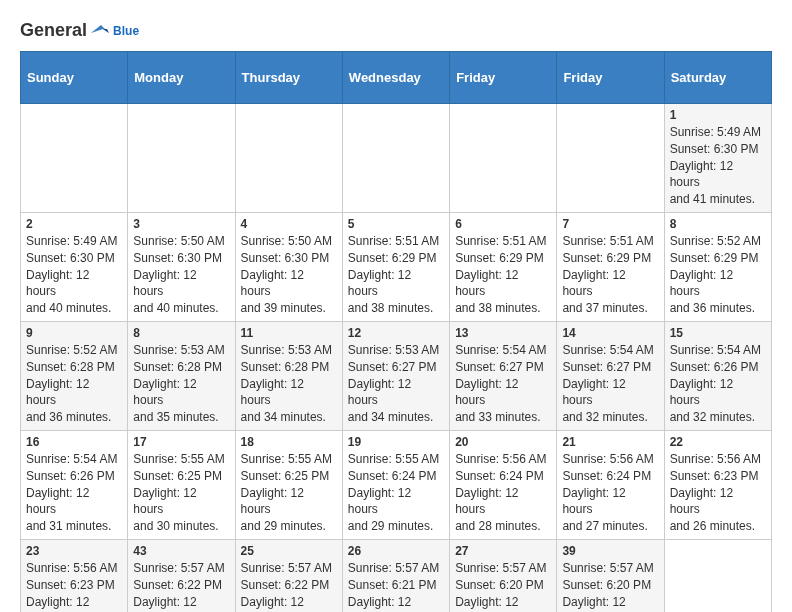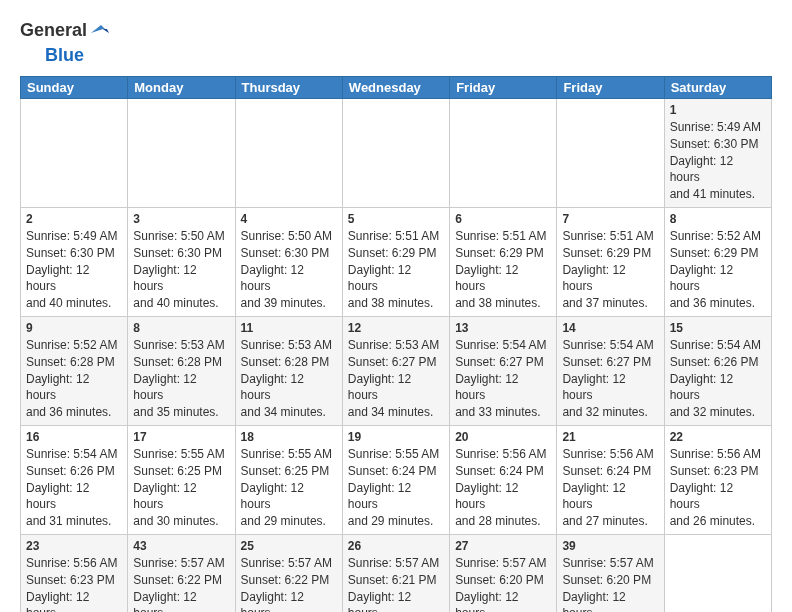--- a/index.html
+++ b/index.html
@@ -35,21 +35,21 @@
     }
     table {
       width: 100%;
       border-collapse: collapse;
       table-layout: fixed;
     }
     thead tr th {
       background-color: #3a7fc1;
       color: #fff;
       text-align: left;
-      padding: 3px 6px;
+      padding: 18px 6px;
       font-size: 13px;
       font-weight: bold;
       border: 1px solid #2e6da4;
     }
     tbody tr td {
       border: 1px solid #ccc;
       vertical-align: top;
       padding: 4px 5px;
       height: 88px;
       font-size: 10.5px;
@@ -71,29 +71,29 @@
       color: #333;
     }
     .empty-cell {
       background: #fff !important;
     }
   </style>
 </head>
 <body>
 
 <div class="header-area">
-  <div class="logo" style="flex-direction: column; align-items: center;">
+  <div class="logo" style="flex-direction: row; align-items: center;">
       <div style="display: flex; align-items: center;">
         <span style="font-size: 18px; font-weight: bold; color: rgb(51, 51, 51);">General</span>
         <svg width="22" height="20" viewBox="0 0 22 20">
           <polygon points="4,12 14,4 22,12 16,8" fill="#3a7fc1"></polygon>
           <polygon points="16,8 22,12 20,8" fill="#1a4a8f"></polygon>
         </svg>
       </div>
-      <span style="font-size: 18px; font-weight: bold; color: rgb(26, 107, 191);">Blue</span>
+      <span style="font-size: 12px; font-weight: bold; color: rgb(26, 107, 191);">Blue</span>
     </div>
   <div class="title-area">
     <div class="month-title"></div>
     <div class="location-title"></div>
   </div>
 </div>
 
 <table>
   <thead>
     <tr>

